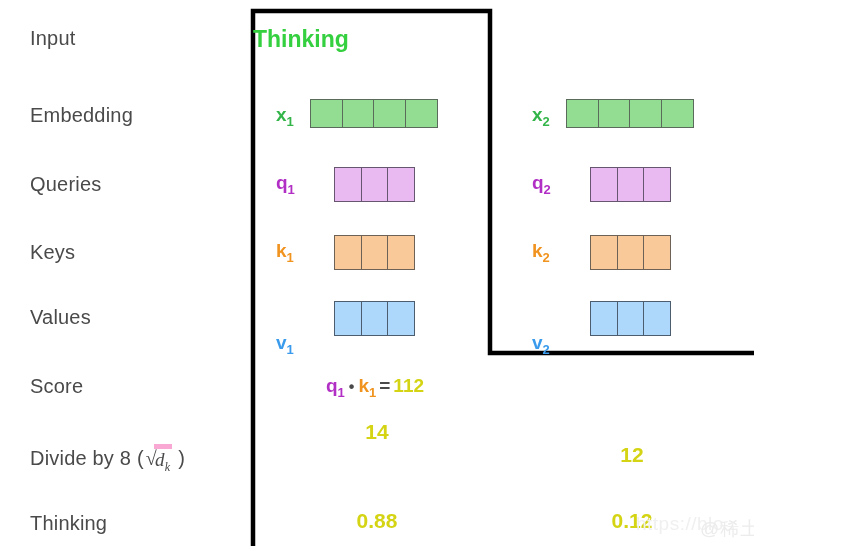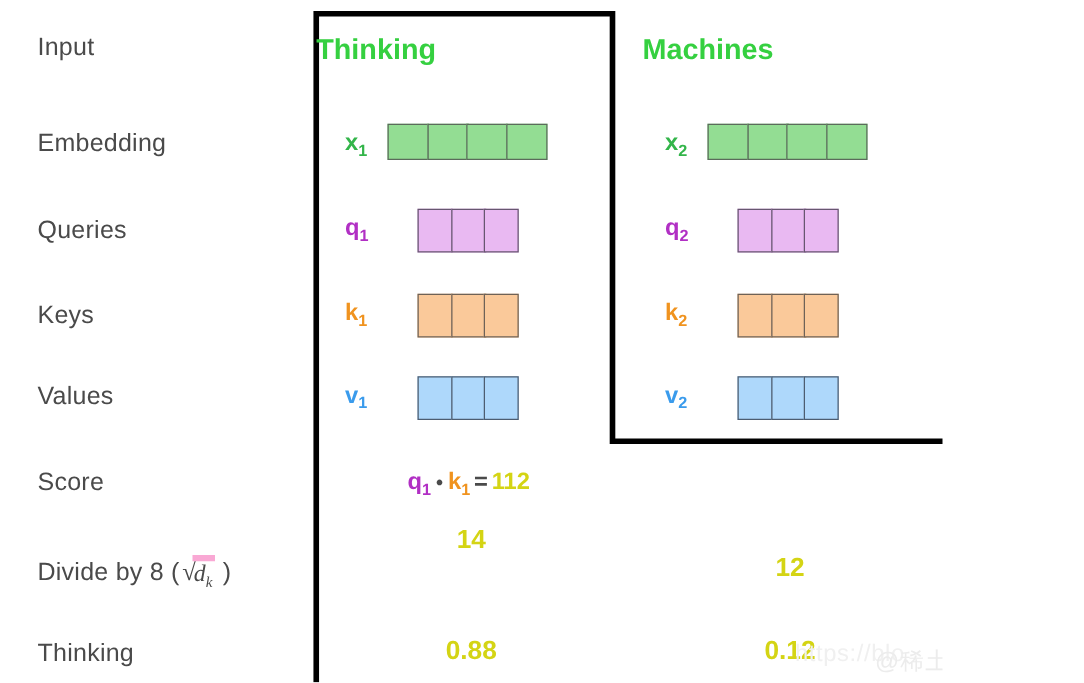--- a/index.html
+++ b/index.html
@@ -76,21 +76,21 @@
     font-weight: bold;
     white-space: nowrap;
   }
   .vec-label .sub {
     font-size: 13px;
     vertical-align: sub;
   }
   .lbl-x { color: #33b54a; }
   .lbl-q { color: #b12fc4; }
   .lbl-k { color: #f0931f; }
-  .lbl-v { color: #3a9bec; }
+  .lbl-v { color: #3a9bec; margin-top: 26px; }
 
   .vec-boxes {
     position: absolute;
     display: flex;
   }
   .cell {
     box-sizing: border-box;
   }
   .cell-x {
     width: 33px;
@@ -230,21 +230,20 @@
     <div class="cell cell-v"></div>
   </div>
 
   <div class="score-expr" style="left:375px; top:375px;">
     <span class="tok-q"><span>q</span><span class="sub">1</span></span><span class="tok-dot">•</span><span class="tok-k"><span>k</span><span class="sub">1</span></span><span class="tok-eq">=</span><span class="tok-num">112</span>
   </div>
 
   <div class="plain-num" style="left:377px; top:420px;">14</div>
   <div class="plain-num" style="left:377px; top:509px;">0.88</div>
 
-  <div class="word-header" style="left:514px; width:237px; top:26px;">Machines</div>
 
   <div class="vec-label lbl-x" style="left:532px; top:104px;">
     <span>x</span><span class="sub">2</span>
   </div>
   <div class="vec-boxes" style="left:566px; top:99px;">
     <div class="cell cell-x"></div>
     <div class="cell cell-x"></div>
     <div class="cell cell-x"></div>
     <div class="cell cell-x"></div>
   </div>

